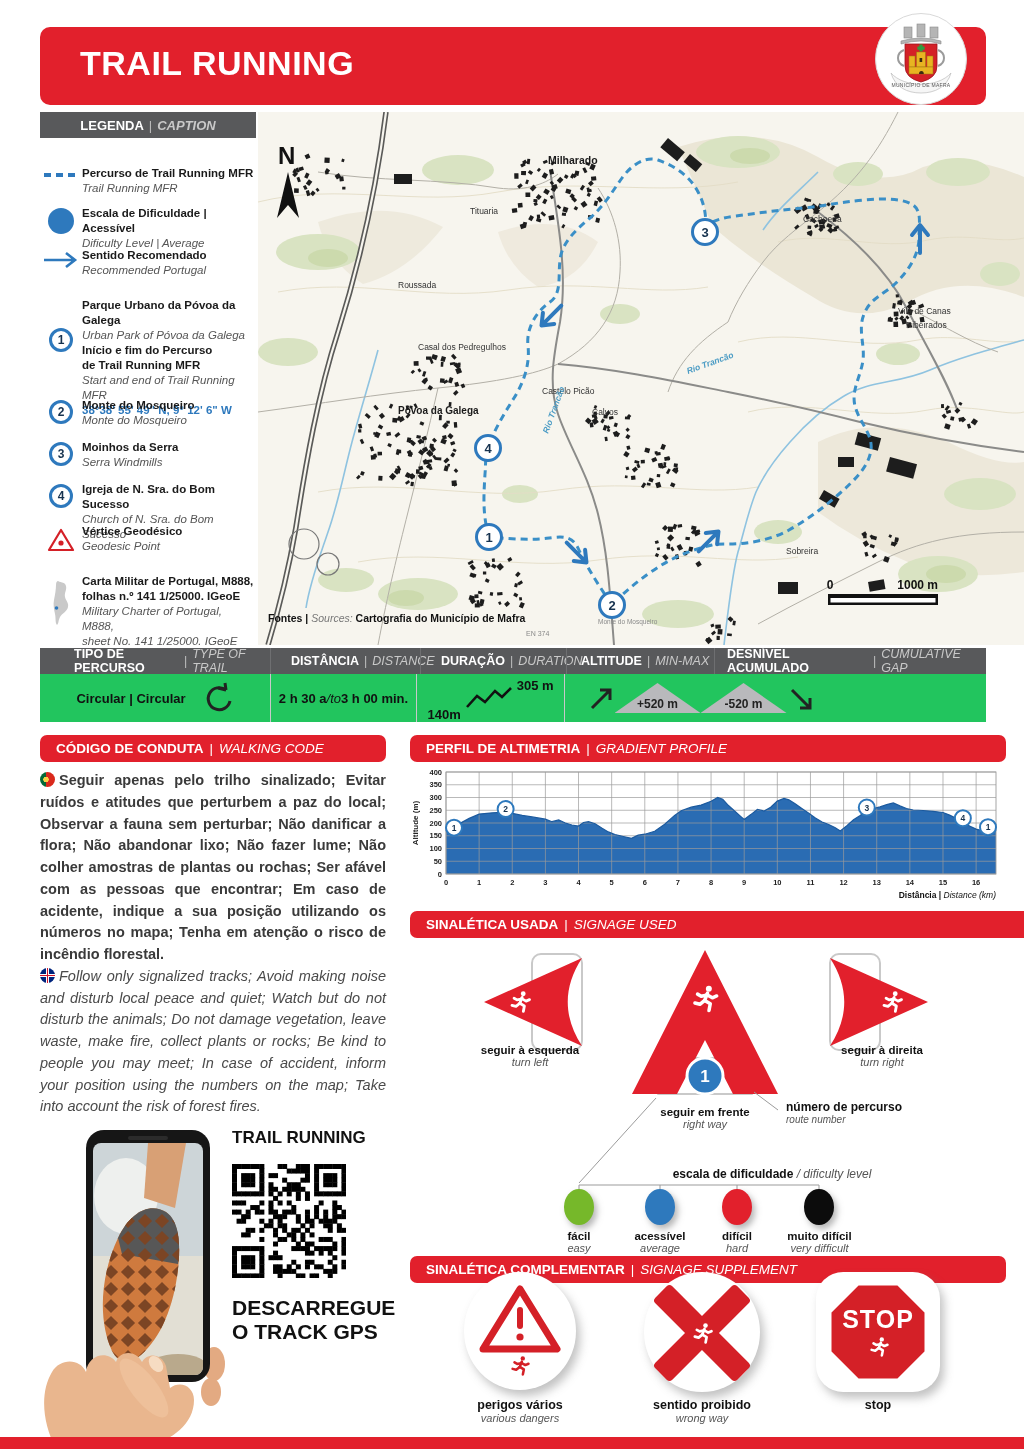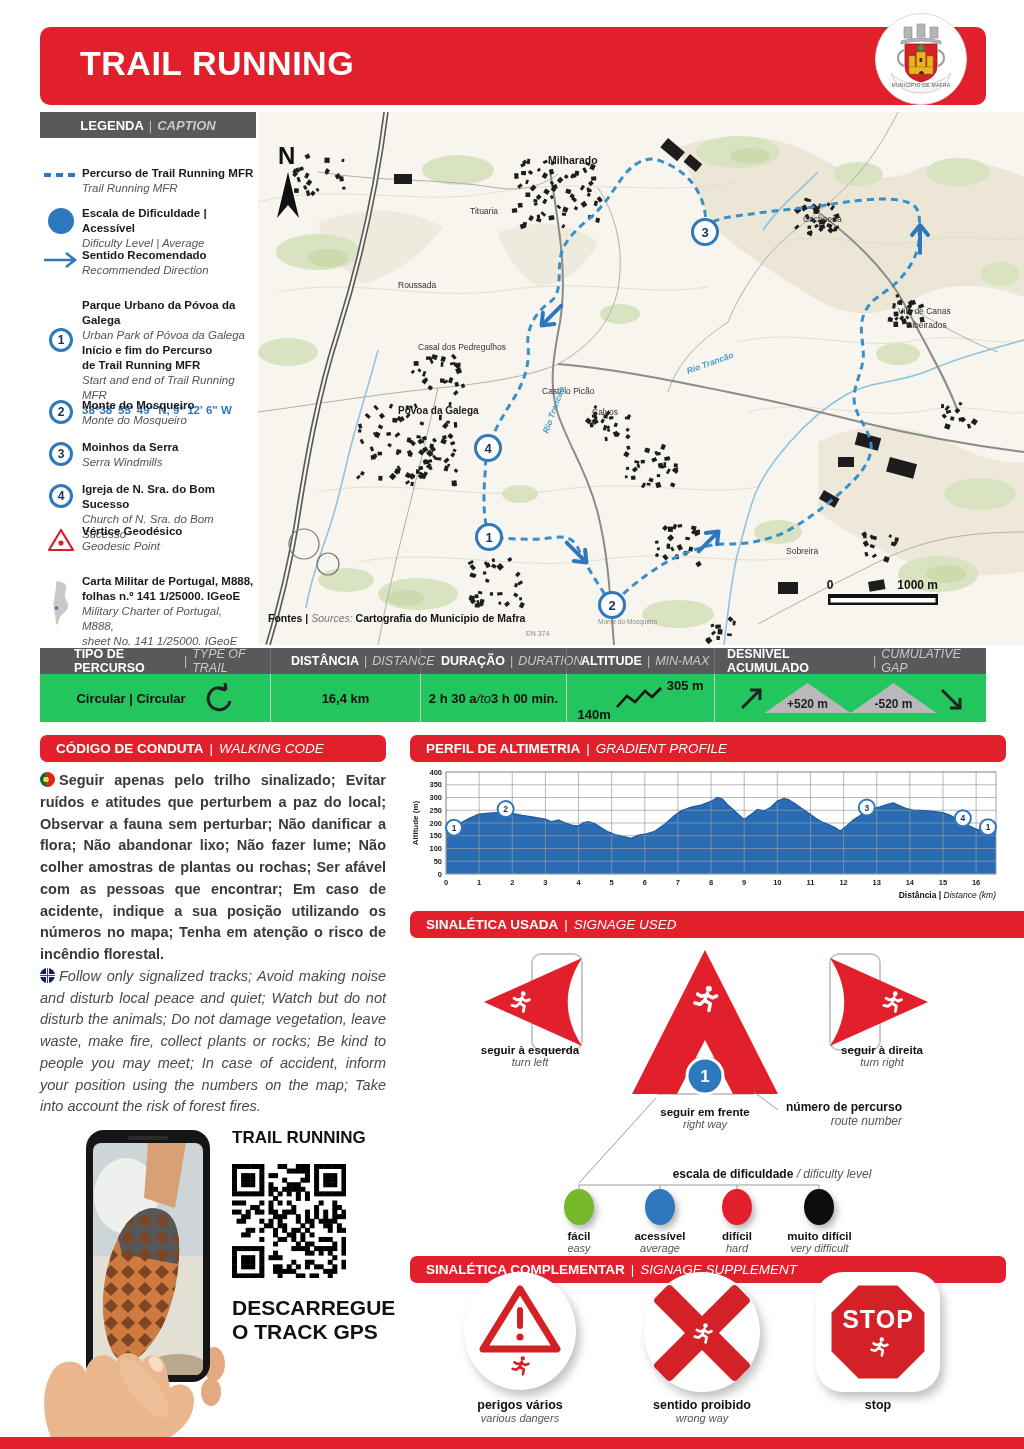--- a/index.html
+++ b/index.html
@@ -70,21 +70,21 @@
     linear-gradient(90deg, rgba(0,0,0,0) 38%, #fff 38% 62%, rgba(0,0,0,0) 62%),
     #00247d;}
 
   
   .sign-label{position:absolute;text-align:center;}
   .sign-label .pt{font-size:11.5px;font-weight:bold;color:#111;display:block;}
   .sign-label .en{font-size:11px;font-style:italic;color:#555;display:block;}
   .lvl-circle{position:absolute;width:30px;height:36px;border-radius:50%;box-shadow:3px 4px 6px rgba(110,110,110,.5);}
   .note-label{position:absolute;}
   .note-label .pt{font-size:12px;font-weight:bold;color:#111;display:block;}
-  .note-label .en{font-size:12px;font-style:italic;color:#555;display:block;text-align:right;}
+  .note-label .en{font-size:10px;font-style:italic;color:#555;display:block;}
   .blob{position:absolute;background:#fff;border-radius:50%;box-shadow:4px 6px 10px rgba(120,120,120,.45);display:flex;align-items:center;justify-content:center;}
 
   
   .dl-title{left:232px;top:1128px;font-size:17px;font-weight:bold;color:#111;}
   .cta{left:232px;top:1296px;font-size:21px;font-weight:bold;color:#111;line-height:1.15;}
   .foot{left:0;top:1437px;width:1024px;height:12px;background:#e2202c;}
 </style>
 </head>
 <body>
 
@@ -163,21 +163,21 @@
   </div>
 
   <div class="abs leg-item" style="top:248px">
     <div class="leg-ico">
       <svg width="38" height="20">
           <path d="M2,10 L32,10 M24,3 L33,10 L24,17" fill="none" stroke="#2e79bd" stroke-width="2.6"></path>
         </svg>
     </div>
     <div class="leg-txt">
       <span class="pt">Sentido Recomendado</span><br>
-      <span class="en">Recommended Direction</span>
+      <span class="en">Recommended Portugal</span>
     </div>
   </div>
 
   <div class="abs leg-item" style="top:298px">
     <div class="leg-ico" style="padding-top:30px">
       <div class="mk-circle">
           <span>1</span>
         </div>
     </div>
     <div class="leg-txt">
@@ -815,23 +815,20 @@
     </div>
   </div>
   <div class="abs info-val">
     <div class="cell" style="width:230px;gap:14px">
       <span>Circular | Circular</span>
       <svg width="34" height="34">
         <path d="M26,9 A11,11 0 1 0 30,20" fill="none" stroke="#222" stroke-width="3"></path>
         <path d="M26,9 L18,7 M26,9 L25,2" stroke="#222" stroke-width="3" fill="none"></path>
       </svg>
     </div>
-    <div class="cell" style="width:150px">
-      <span>16,4 km</span>
-    </div>
     <div class="cell" style="width:146px">
       <span>2 h 30 a</span>
         <span style="font-style:italic;font-weight:normal">/to</span>
         <span> 3 h 00 min.</span>
     </div>
     <div class="cell" style="width:148px;gap:4px">
       <span style="align-self:flex-end;padding-bottom:0">140m</span>
       <svg width="48" height="26">
         <polyline points="2,22 12,11 20,17 30,6 37,12 46,3" fill="none" stroke="#111" stroke-width="2.6"></polyline>
       </svg>

